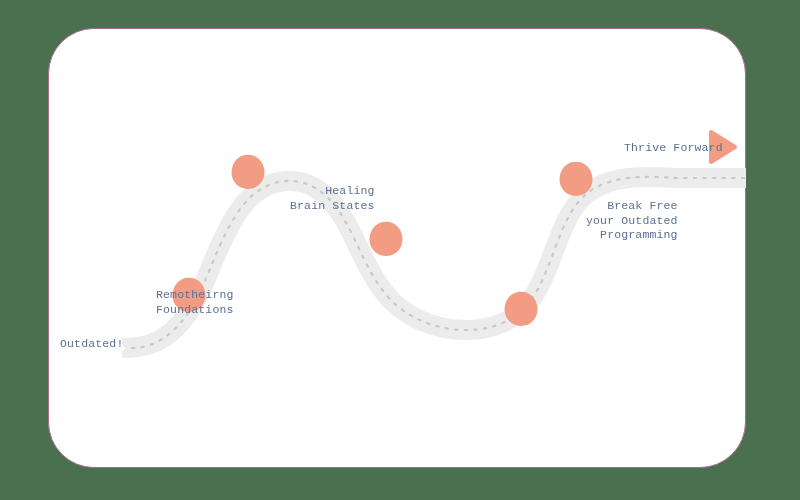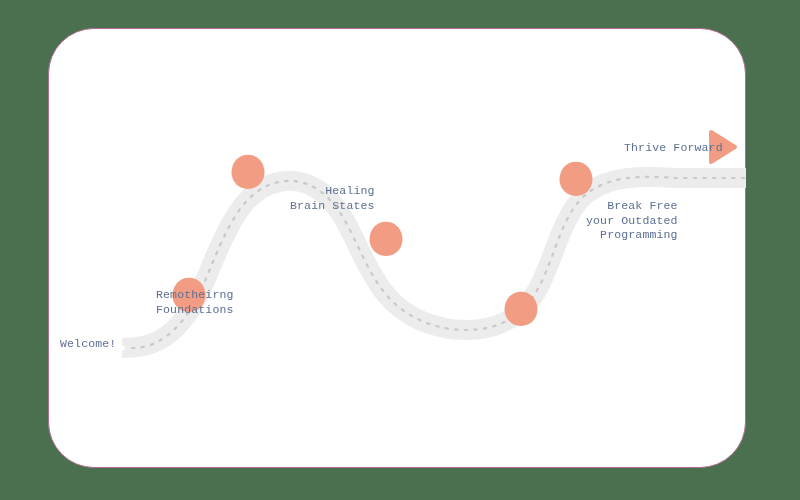--- a/index.html
+++ b/index.html
@@ -113,21 +113,21 @@
     <g transform="translate(521,326)">
       <use href="#pinShape" fill="#f29d83"></use>
     </g>
     <g transform="translate(576,196)">
       <use href="#pinShape" fill="#f29d83"></use>
     </g>
 
     <path d="M 711,132 L 735,147 L 711,162 Z" fill="#f29d83" stroke="#f29d83" stroke-width="4" stroke-linejoin="round"></path>
   </svg>
 
-  <div class="map-label label-start">Welcome!</div>
+  <div class="map-label label-start">Outdated!</div>
 
   <div class="map-label label-stop-1">Remotheirng
 Foundations</div>
 
   <div class="map-label label-stop-2">Healing
 Brain States</div>
 
 
 
   <div class="map-label label-stop-5">Break Free

